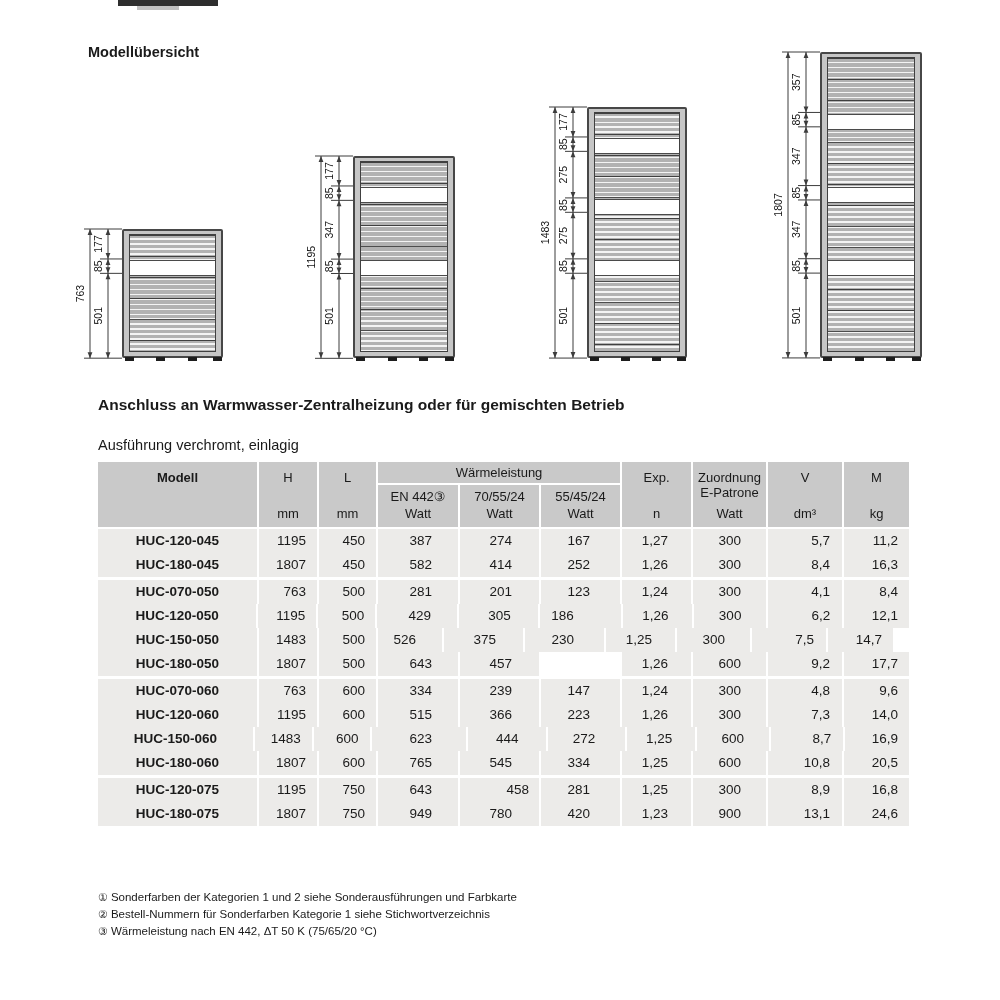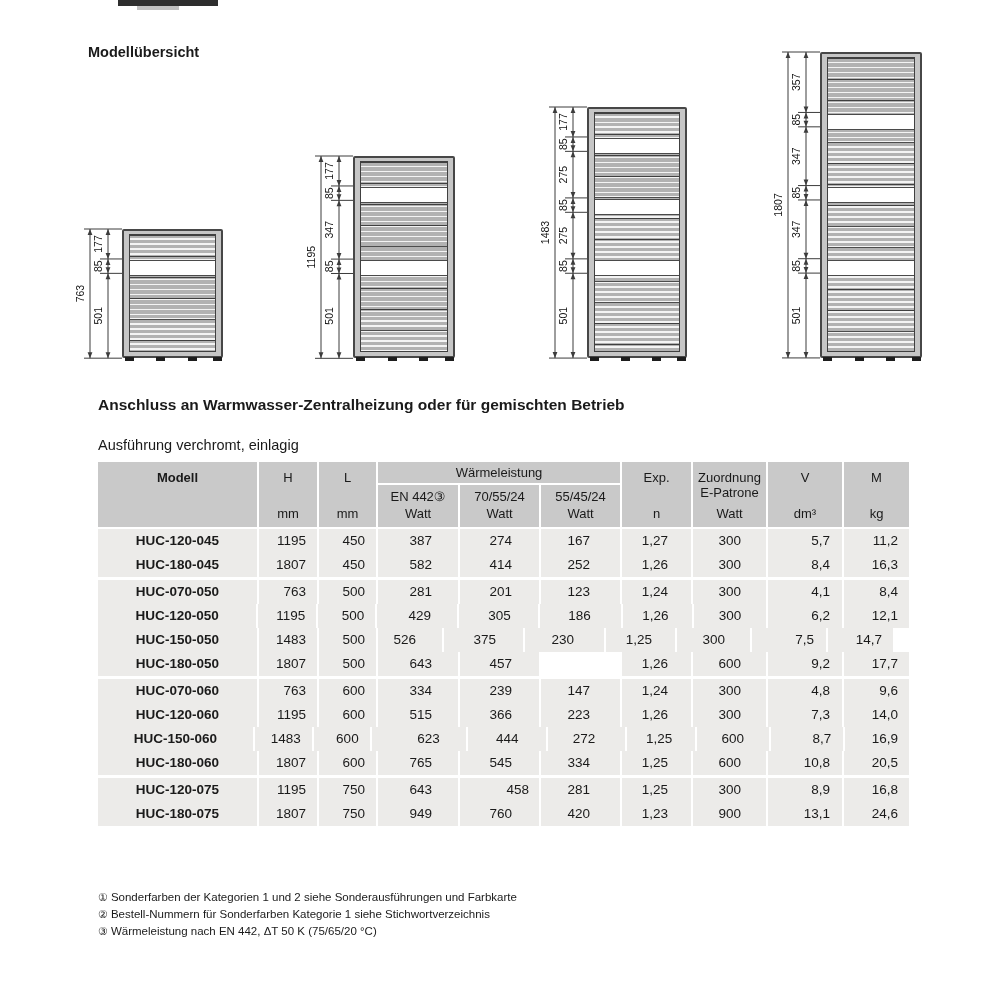--- a/index.html
+++ b/index.html
@@ -328,21 +328,21 @@
           <div class="tcell" style="width: 73px; padding-right: 25px;">300</div>
           <div class="tcell" style="width: 74px; padding-right: 12px;">4,1</div>
           <div class="tcell" style="width: 65px; padding-right: 11px;">8,4</div>
         </div>
         <div class="trow">
           <div class="tcell model" style="width: 159px;">HUC-120-050</div>
           <div class="tcell" style="width: 58px; padding-right: 11px;">1195</div>
           <div class="tcell" style="width: 57px; padding-right: 11px;">500</div>
           <div class="tcell" style="width: 80px; padding-right: 26px;">429</div>
           <div class="tcell" style="width: 79px; padding-right: 27px;">305</div>
-          <div class="tcell" style="width: 81px; padding-right: 30px;">186</div>
+          <div class="tcell" style="width: 81px; padding-right: 47px;">186</div>
           <div class="tcell" style="width: 69px; padding-right: 23px;">1,26</div>
           <div class="tcell" style="width: 73px; padding-right: 25px;">300</div>
           <div class="tcell" style="width: 74px; padding-right: 12px;">6,2</div>
           <div class="tcell" style="width: 65px; padding-right: 11px;">12,1</div>
         </div>
         <div class="trow">
           <div class="tcell model" style="width: 159px;">HUC-150-050</div>
           <div class="tcell" style="width: 58px; padding-right: 11px;">1483</div>
           <div class="tcell" style="width: 57px; padding-right: 11px;">500</div>
           <div class="tcell" style="width: 64px; padding-right: 26px;">526</div>
@@ -387,21 +387,21 @@
           <div class="tcell" style="width: 79px; padding-right: 30px;">223</div>
           <div class="tcell" style="width: 69px; padding-right: 23px;">1,26</div>
           <div class="tcell" style="width: 73px; padding-right: 25px;">300</div>
           <div class="tcell" style="width: 74px; padding-right: 12px;">7,3</div>
           <div class="tcell" style="width: 65px; padding-right: 11px;">14,0</div>
         </div>
         <div class="trow">
           <div class="tcell model" style="width: 159px;">HUC-150-060</div>
           <div class="tcell" style="width: 58px; padding-right: 11px;">1483</div>
           <div class="tcell" style="width: 57px; padding-right: 11px;">600</div>
-          <div class="tcell" style="width: 96px; padding-right: 26px;">623</div>
+          <div class="tcell" style="width: 96px; padding-right: 34px;">623</div>
           <div class="tcell" style="width: 79px; padding-right: 27px;">444</div>
           <div class="tcell" style="width: 79px; padding-right: 30px;">272</div>
           <div class="tcell" style="width: 69px; padding-right: 23px;">1,25</div>
           <div class="tcell" style="width: 73px; padding-right: 25px;">600</div>
           <div class="tcell" style="width: 74px; padding-right: 12px;">8,7</div>
           <div class="tcell" style="width: 65px; padding-right: 11px;">16,9</div>
         </div>
         <div class="trow">
           <div class="tcell model" style="width: 159px;">HUC-180-060</div>
           <div class="tcell" style="width: 58px; padding-right: 11px;">1807</div>
@@ -425,21 +425,21 @@
           <div class="tcell" style="width: 69px; padding-right: 23px;">1,25</div>
           <div class="tcell" style="width: 73px; padding-right: 25px;">300</div>
           <div class="tcell" style="width: 74px; padding-right: 12px;">8,9</div>
           <div class="tcell" style="width: 65px; padding-right: 11px;">16,8</div>
         </div>
         <div class="trow">
           <div class="tcell model" style="width: 159px;">HUC-180-075</div>
           <div class="tcell" style="width: 58px; padding-right: 11px;">1807</div>
           <div class="tcell" style="width: 57px; padding-right: 11px;">750</div>
           <div class="tcell" style="width: 80px; padding-right: 26px;">949</div>
-          <div class="tcell" style="width: 79px; padding-right: 27px;">760</div>
+          <div class="tcell" style="width: 79px; padding-right: 27px;">780</div>
           <div class="tcell" style="width: 79px; padding-right: 30px;">420</div>
           <div class="tcell" style="width: 69px; padding-right: 23px;">1,23</div>
           <div class="tcell" style="width: 73px; padding-right: 25px;">900</div>
           <div class="tcell" style="width: 74px; padding-right: 12px;">13,1</div>
           <div class="tcell" style="width: 65px; padding-right: 11px;">24,6</div>
         </div>
       </div>
   </div>
 
   <div class="footnotes" id="footnotes">

